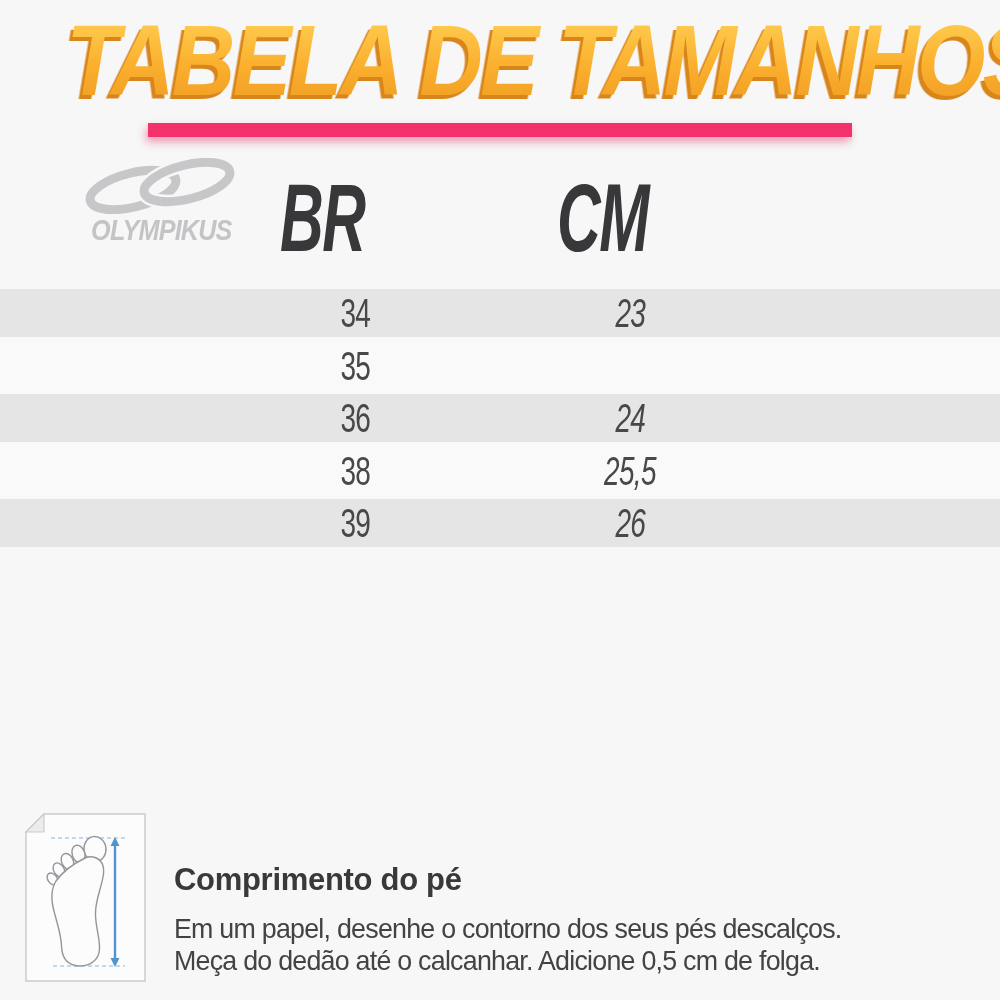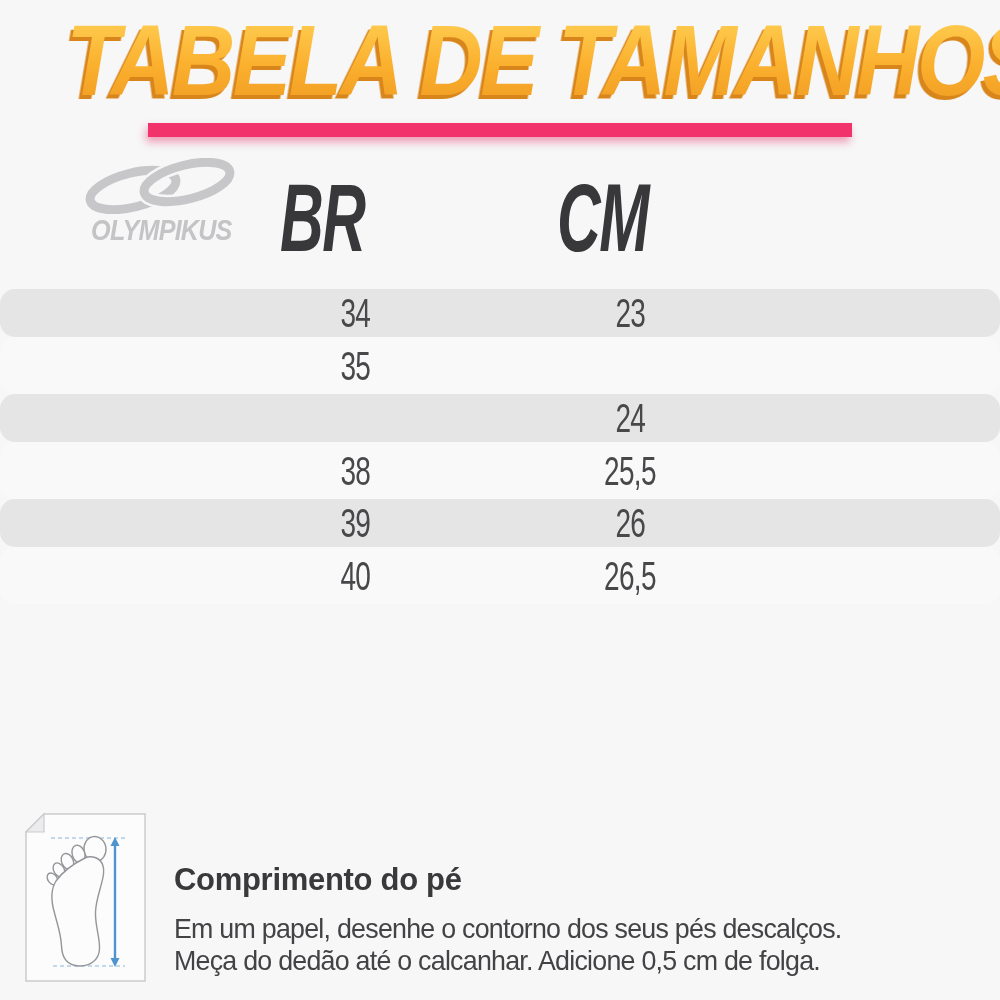--- a/index.html
+++ b/index.html
@@ -42,26 +42,26 @@
     display:inline-block;
     font-style:italic;font-weight:bold;font-size:96px;line-height:92px;
     letter-spacing:-2px;
     transform:scaleX(.63);transform-origin:center;
     white-space:nowrap;
   }
   .hdr-br{left:255px;}
   .hdr-cm{left:530px;}
   
   .size-table{position:absolute;top:289px;left:0;width:1000px;}
-  .row{position:relative;border-radius:15px;}
+  .row{position:relative;}
   .row:nth-child(odd){height:48px;background:#E5E5E6;}
   .row:nth-child(even){height:57px;background:#F9F9FA;}
   .cell{position:absolute;top:0;bottom:0;width:200px;display:flex;align-items:center;justify-content:center;}
   .cell.br{left:255px;}
-  .cell.cm{left:530px;}
+  .cell.cm{left:530px;font-style:italic;}
   .cell .cond{
     display:inline-block;
     font-size:40px;line-height:40px;color:#48484A;
     letter-spacing:-1px;
     transform:scaleX(.7);transform-origin:center;
     white-space:nowrap;
   }
   
   .paper-svg{position:absolute;left:23px;top:812px;}
   .note-text{position:absolute;left:174px;top:864px;width:790px;}
@@ -107,46 +107,41 @@
       <span class="cell cm">
           <span class="cond">23</span>
         </span>
     </div>
     <div class="row">
       <span class="cell br">
           <span class="cond">35</span>
         </span>
     </div>
     <div class="row">
+      <span class="cell br">
+          <span class="cond">36</span>
+        </span>
       <span class="cell cm">
           <span class="cond">24</span>
         </span>
     </div>
     <div class="row">
       <span class="cell br">
           <span class="cond">38</span>
         </span>
       <span class="cell cm">
           <span class="cond">25,5</span>
         </span>
     </div>
     <div class="row">
       <span class="cell br">
           <span class="cond">39</span>
         </span>
       <span class="cell cm">
           <span class="cond">26</span>
-        </span>
-    </div>
-    <div class="row">
-      <span class="cell br">
-          <span class="cond">40</span>
-        </span>
-      <span class="cell cm">
-          <span class="cond">26,5</span>
         </span>
     </div>
   </div>
 
   <svg class="paper-svg" width="125" height="171" viewBox="0 0 125 171">
 
     <path d="M21 2 L122 2 L122 169 L3 169 L3 20 Z" fill="#FCFCFD" stroke="#CBCBCD" stroke-width="1.5"></path>
     <path d="M21 2 L3 20 L21 20 Z" fill="#ECECEE" stroke="#CBCBCD" stroke-width="1.2"></path>
 
     <line x1="28" y1="26" x2="102" y2="26" stroke="#AECBE8" stroke-width="1.4" stroke-dasharray="4 3"></line>

